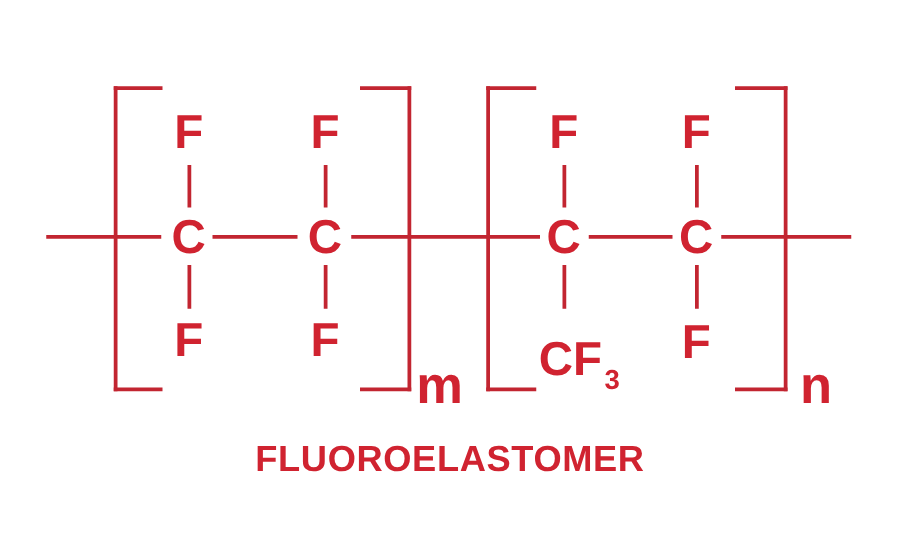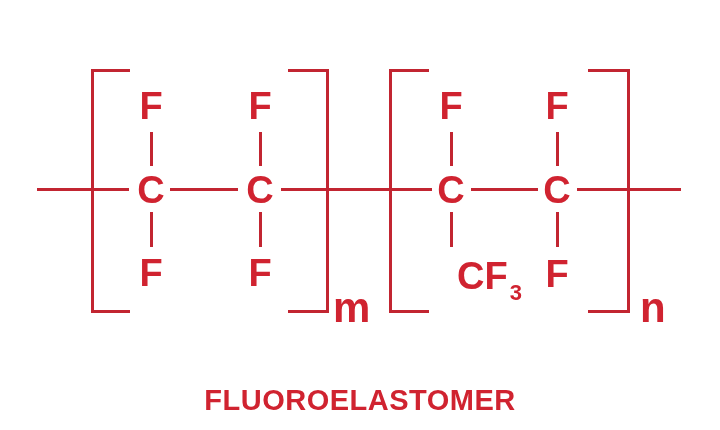--- a/index.html
+++ b/index.html
@@ -65,21 +65,21 @@
     position: absolute;
     font-size: 42px;
     font-weight: 600;
     line-height: 1;
     color: var(--letter-red, #d02330);
   }
   .caption {
     position: absolute;
     left: 0;
     right: 0;
-    top: 384px;
+    top: 352px;
     text-align: center;
     font-size: 29px;
     font-weight: 600;
     letter-spacing: 0.5px;
     color: var(--letter-red, #d02330);
   }
 </style>
 </head>
 <body>
 
@@ -126,21 +126,21 @@
   <span class="atom" style="left:260px; top:106px;">F</span>
   <span class="atom" style="left:151px; top:190px;">C</span>
   <span class="atom" style="left:260px; top:190px;">C</span>
   <span class="atom" style="left:151px; top:273px;">F</span>
   <span class="atom" style="left:260px; top:273px;">F</span>
 
   <span class="atom" style="left:451px; top:106px;">F</span>
   <span class="atom" style="left:557px; top:106px;">F</span>
   <span class="atom" style="left:451px; top:190px;">C</span>
   <span class="atom" style="left:557px; top:190px;">C</span>
-  <span class="atom group" style="left:431px; top:276px;margin-left:26px;"><span>CF</span><span class="sub">3</span></span>
+  <span class="atom group" style="left:431px; top:288px;"><span>CF</span><span class="sub">3</span></span>
   <span class="atom" style="left:557px; top:274px;">F</span>
 
   <span class="repeat-label" style="left:333px; top:287px;">m</span>
   <span class="repeat-label" style="left:640px; top:287px;">n</span>
 
   <div class="caption">FLUOROELASTOMER</div>
 
 </div>
 
 </body></html>

